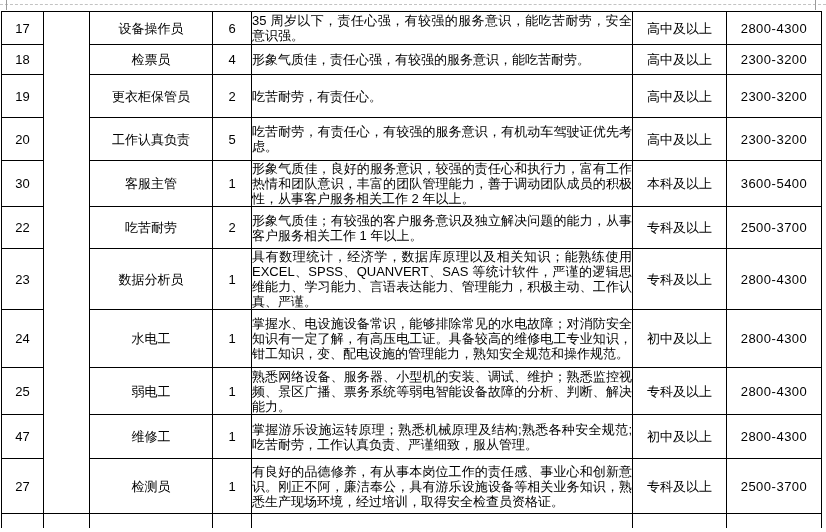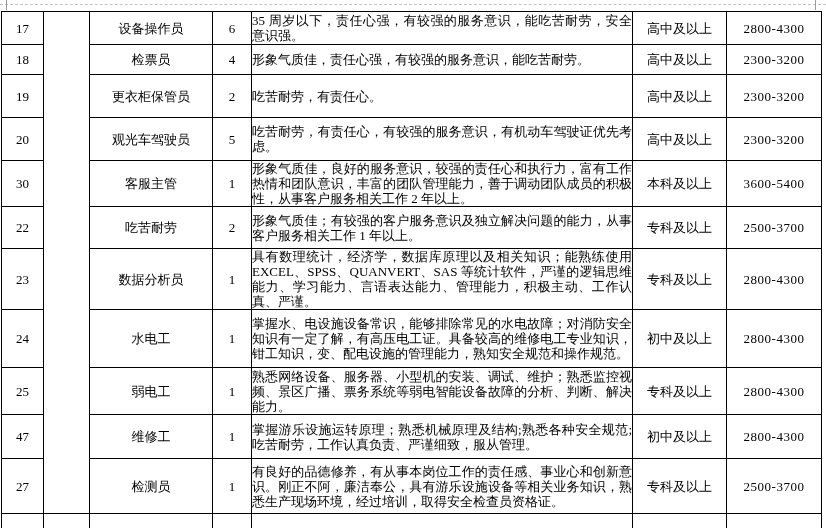--- a/index.html
+++ b/index.html
@@ -1,21 +1,21 @@
 <!DOCTYPE html>
 <html><head>
 <meta charset="utf-8">
 <style>
   html,body{margin:0;padding:0;background:#ffffff;}
   .page{
     position:relative;
     width:826px;height:532px;
     background:#ffffff;
     overflow:hidden;
-    font-family:Liberation Serif, serif;
+    font-family:Liberation Sans, sans-serif;
     color:#000;
   }
   .boundary-line{
     position:absolute;left:0;top:4px;width:826px;height:0;
     border-top:1px dashed #c3c3c3;
   }
   .boundary-tick{
     position:absolute;top:0;width:1px;height:10px;background:#9a9a9a;
   }
   .tick-left{left:6px;}
@@ -89,21 +89,21 @@
       <td class="c">19</td>
       <td class="c">更衣柜保管员</td>
       <td class="c">2</td>
       <td class="desc">吃苦耐劳，有责任心。</td>
       <td class="c">高中及以上</td>
       <td class="c salary">2300-3200</td>
     </tr>
 
     <tr style="height:43px">
       <td class="c">20</td>
-      <td class="c">观光车驾驶员</td>
+      <td class="c">工作认真负责</td>
       <td class="c">5</td>
       <td class="desc">吃苦耐劳，有责任心，有较强的服务意识，有机动车驾驶证优先考虑。</td>
       <td class="c">高中及以上</td>
       <td class="c salary">2300-3200</td>
     </tr>
 
     <tr style="height:44px">
       <td class="c">30</td>
       <td class="c">客服主管</td>
       <td class="c">1</td>

